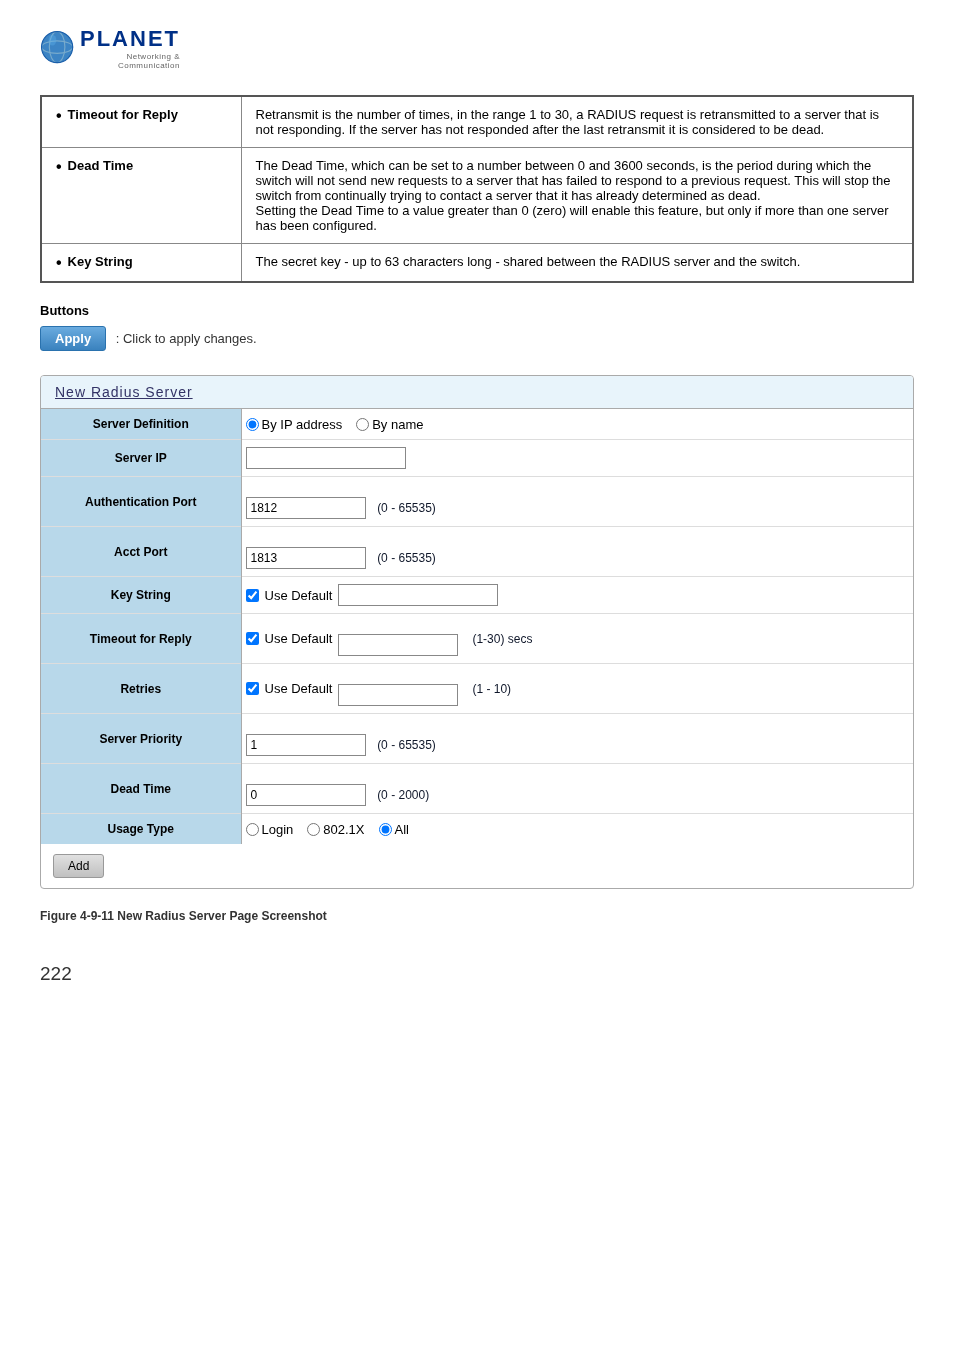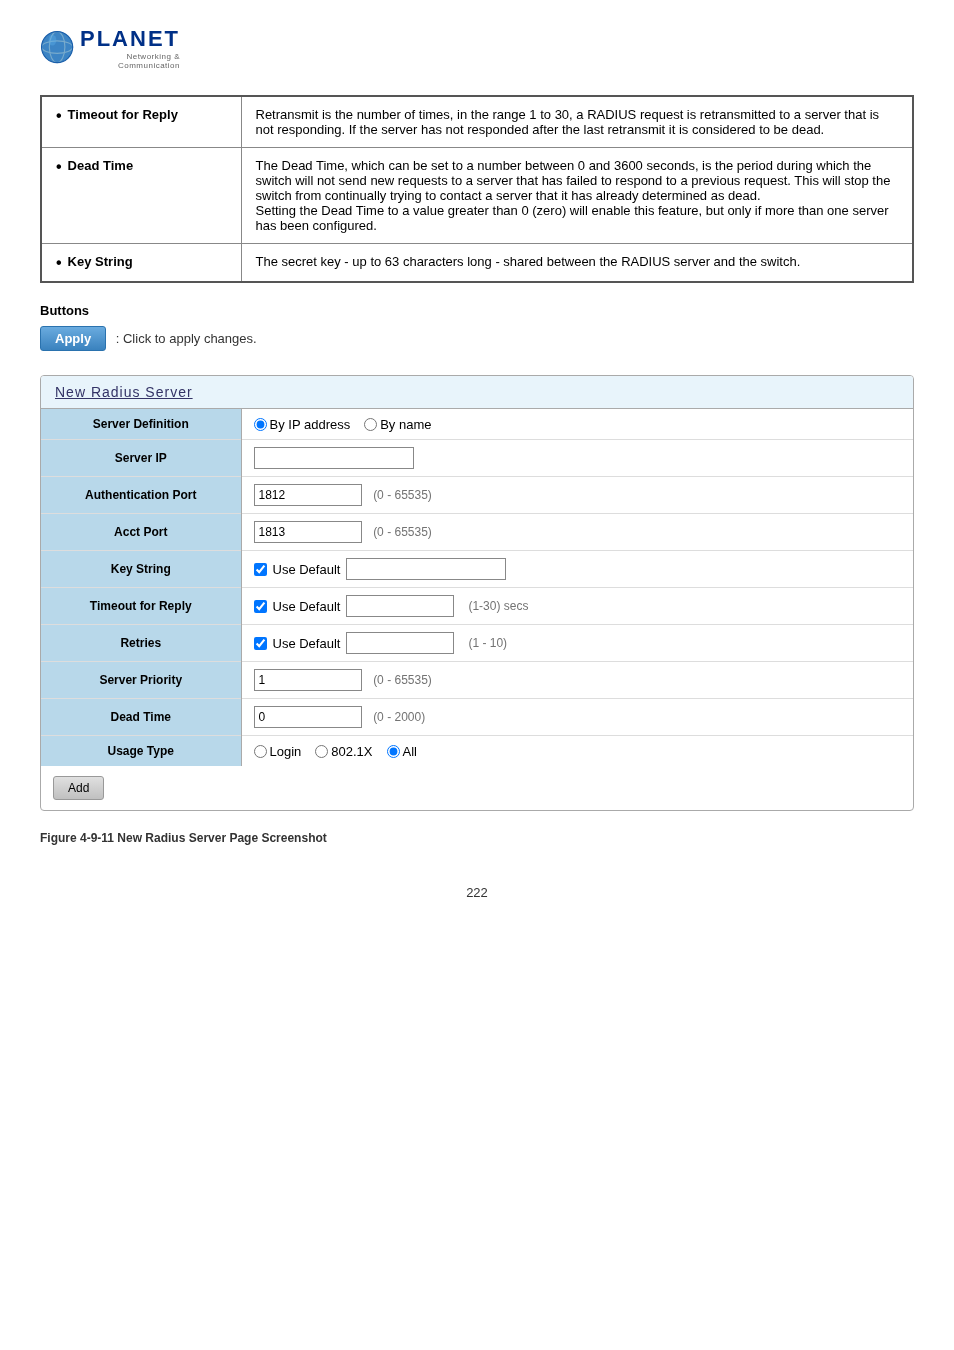--- a/index.html
+++ b/index.html
@@ -130,38 +130,39 @@
       font-weight: bold;
       font-size: 12px;
       text-align: center;
       padding: 8px 10px;
       width: 200px;
       color: #000;
       border-right: 1px solid #aaa;
       margin-top: 32px;
     }
     .form-table .form-value {
-      padding: 7px 12px;
+      padding: 7px 4px;
       background: #fff;
     }
     .form-input {
       border: 1px solid #888;
       padding: 2px 4px;
       font-size: 12px;
       height: 22px;
     }
     .form-input-sm {
-      width: 108px;
+      width: 120px;
+      margin-top: 13px;
     }
     .form-input-md {
       width: 160px;
     }
     .range-note {
       font-size: 12px;
-      color: #737373;
+      color: #0f172a;
       margin-left: 8px;
     }
     .radio-group {
       display: flex;
       gap: 14px;
       align-items: center;
       font-size: 13px;
     }
     .radio-group label {
       display: flex;
@@ -192,22 +193,21 @@
       font-size: 12px;
       color: #333;
       margin: 10px 0 20px 0;
     }
     .figure-caption strong {
       font-weight: bold;
     }
 
     
     .page-number {
-      text-align: center;
-      font-size: 13px;
+      font-size: 19px;
       color: #333;
       margin-top: 40px;
     }
   </style>
 </head>
 <body>
 
 <div class="logo-area">
   <div class="logo-box">
     <svg class="logo-globe" viewBox="0 0 45 45" xmlns="http://www.w3.org/2000/svg">

